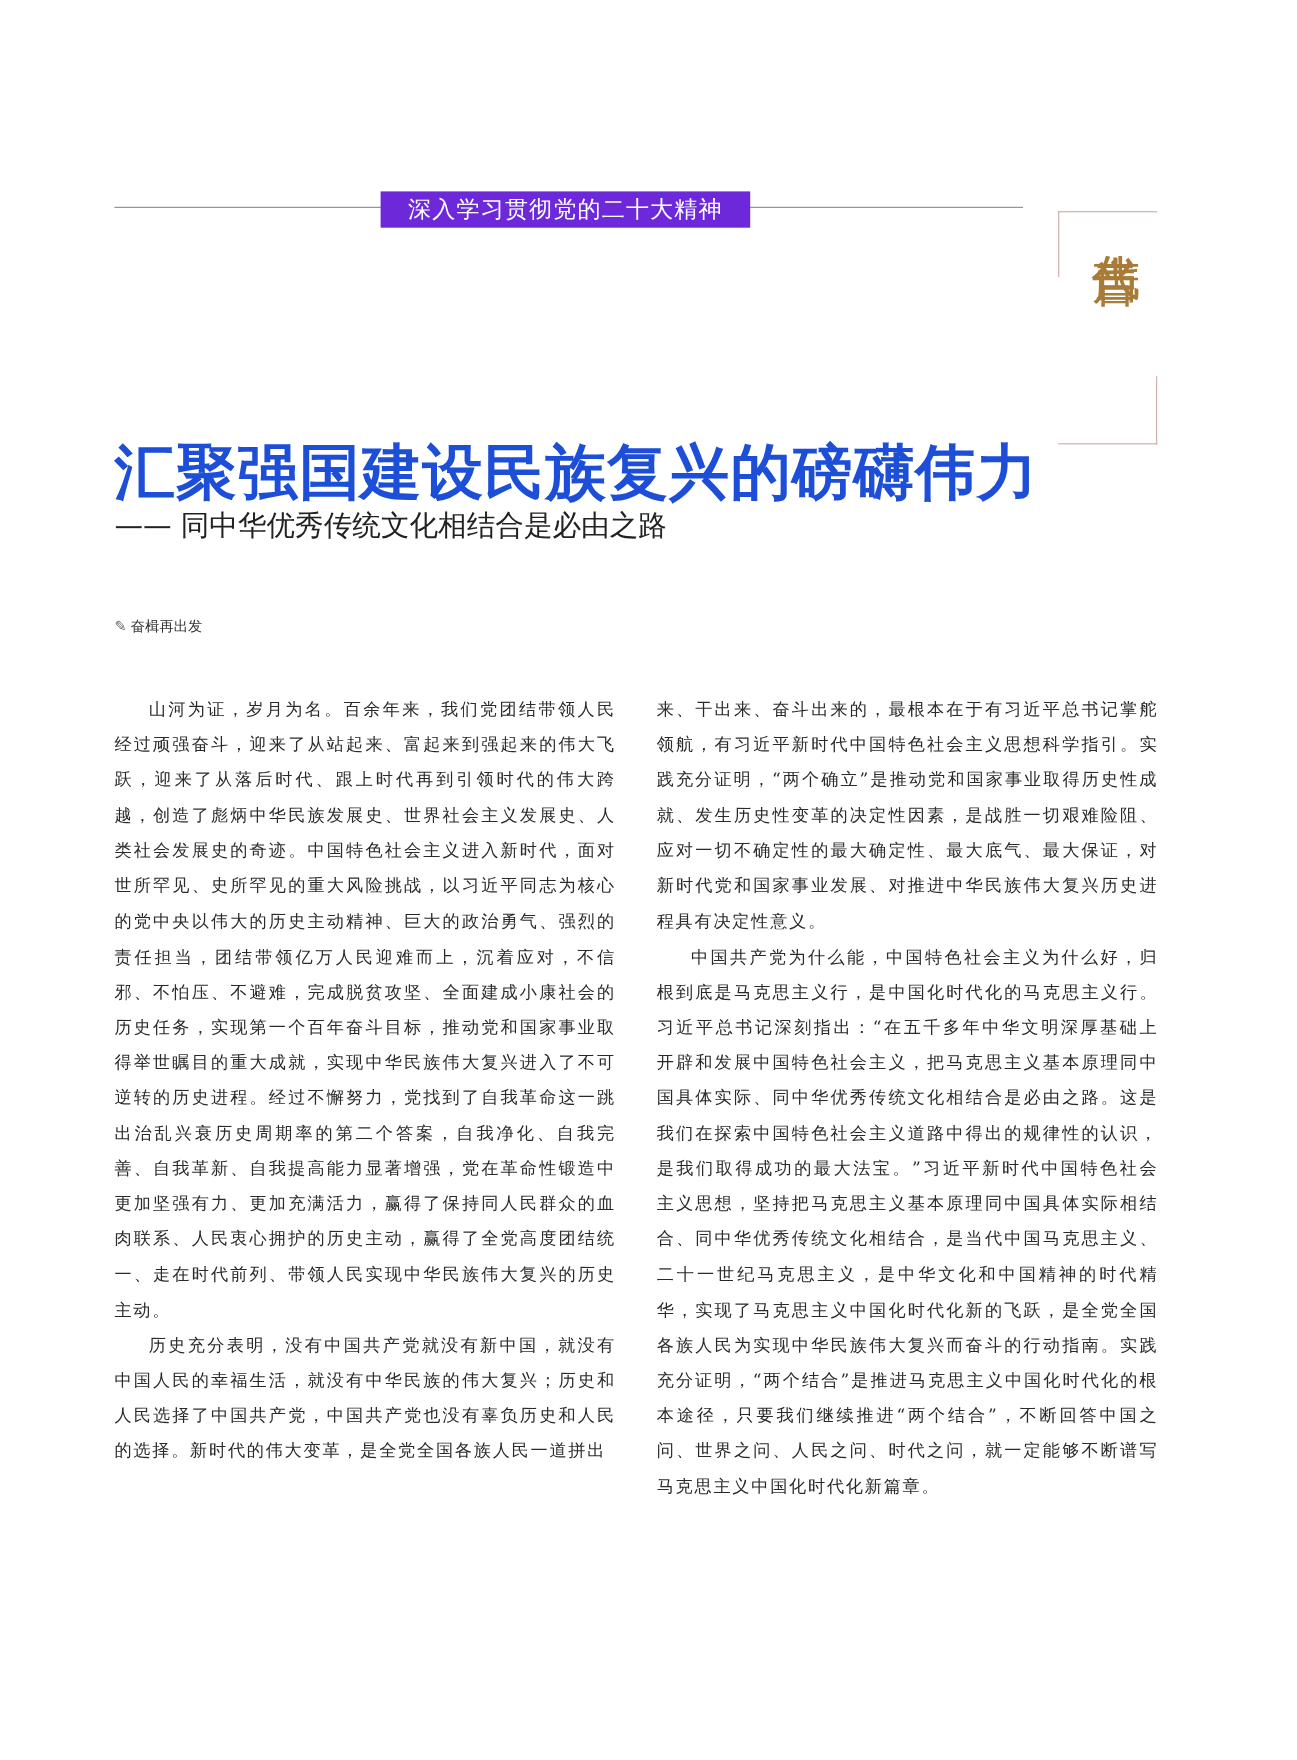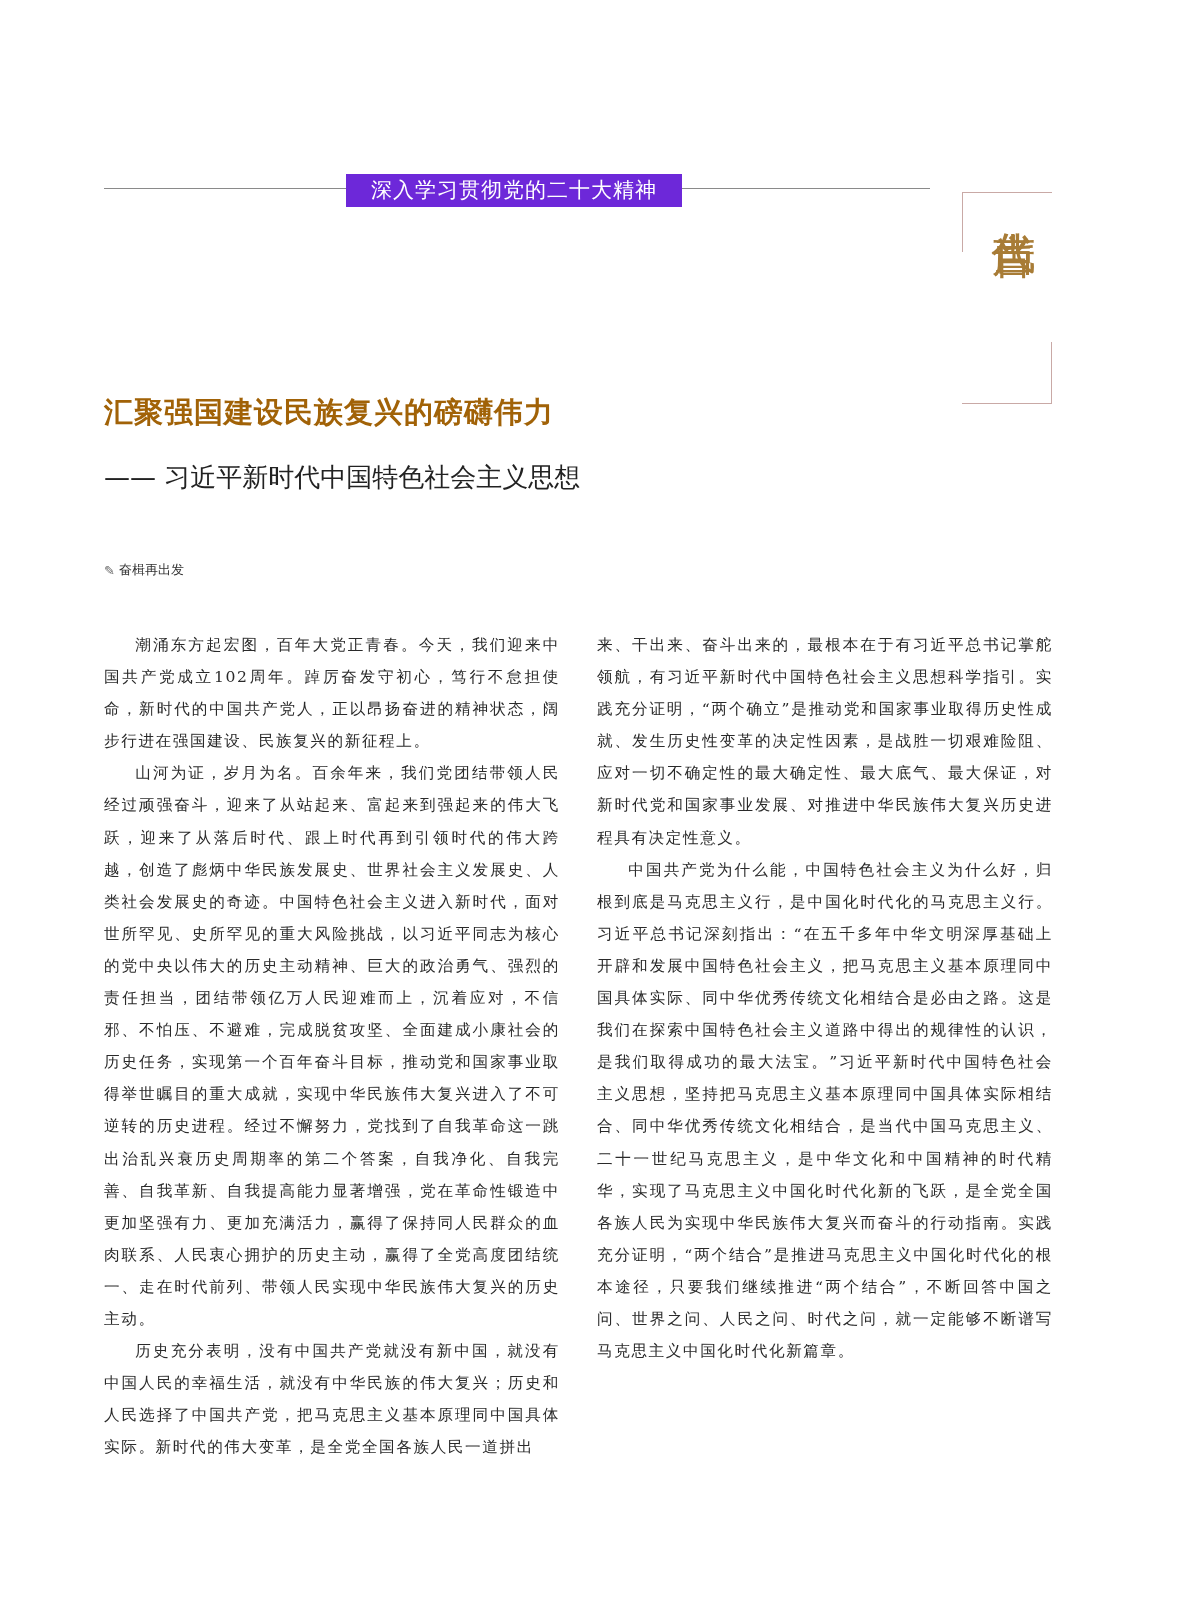--- a/index.html
+++ b/index.html
@@ -8,21 +8,21 @@
   .banner-line { position: absolute; left: 104px; top: 188px; width: 826px; height: 1px; background: #8a8a8a; }
   .banner { position: absolute; left: 346px; top: 174px; width: 336px; height: 33px; background: #d8132e; color: #ffffff; font-family: "DejaVu Sans", "Liberation Sans", sans-serif; font-size: 21px; line-height: 33px; text-align: center; letter-spacing: 1px; }
 
   .column-box { position: absolute; left: 962px; top: 192px; width: 90px; height: 212px; }
   .column-box .bl { position: absolute; left: 0; top: 0; width: 1px; height: 60px; background: #c9a9a6; }
   .column-box .bt { position: absolute; left: 0; top: 0; width: 90px; height: 1px; background: #c9a9a6; }
   .column-box .br { position: absolute; right: 0; top: 150px; width: 1px; height: 62px; background: #c9a9a6; }
   .column-box .bb { position: absolute; left: 0; bottom: 0; width: 90px; height: 1px; background: #c9a9a6; }
   .column-title { position: absolute; left: 14px; top: 6px; width: 62px; font-size: 44px; line-height: 48px; color: #a87c36; text-align: center; writing-mode: vertical-rl; font-family: "DejaVu Serif", "Liberation Serif", serif; }
 
-  .headline { position: absolute; left: 104px; top: 393px; font-size: 29px; font-weight: bold; color: #a16207; letter-spacing: 1px; white-space: nowrap; font-family: "DejaVu Serif", "Liberation Serif", serif; }
+  .headline { position: absolute; left: 104px; top: 393px; font-size: 55px; font-weight: bold; color: #1d4ed8; letter-spacing: 1px; white-space: nowrap; font-family: "DejaVu Serif", "Liberation Serif", serif; }
   .subheadline { position: absolute; left: 104px; top: 460px; font-size: 26px; color: #222222; white-space: nowrap; font-family: "DejaVu Sans", "Liberation Sans", sans-serif; }
 
   .byline { position: absolute; left: 104px; top: 561px; font-size: 13px; color: #333; font-family: "DejaVu Sans", "Liberation Sans", sans-serif; display: flex; align-items: center; gap: 4px; }
   .byline .pen { font-size: 13px; color: #666; }
 
   .col { position: absolute; top: 629px; width: 456px; font-size: 15.6px; line-height: 32.1px; text-align: justify; letter-spacing: 1.6px; }
   .col-left { left: 104px; }
   .col-right { left: 597px; }
   .col p { margin: 0; }
   .col p.indent { text-indent: 2em; }
@@ -35,29 +35,28 @@
 
 <div class="column-box">
   <div class="bt"></div>
   <div class="bl"></div>
   <div class="br"></div>
   <div class="bb"></div>
   <div class="column-title" style="color: rgb(168, 124, 54);">当代声音</div>
 </div>
 
 <h1 class="headline" style="margin:0;">汇聚强国建设民族复兴的磅礴伟力</h1>
-<h2 class="subheadline" style="margin:0;font-weight:normal;">—— 习近平新时代中国特色社会主义思想</h2>
+<h2 class="subheadline" style="margin:0;font-weight:normal;">—— 同中华优秀传统文化相结合是必由之路</h2>
 
 <div class="byline">
   <span class="pen">✎</span>
   <span>奋楫再出发</span>
 </div>
 
 <div class="col col-left">
-  <p class="indent">潮涌东方起宏图，百年大党正青春。今天，我们迎来中国共产党成立102周年。踔厉奋发守初心，笃行不怠担使命，新时代的中国共产党人，正以昂扬奋进的精神状态，阔步行进在强国建设、民族复兴的新征程上。</p>
   <p class="indent">山河为证，岁月为名。百余年来，我们党团结带领人民经过顽强奋斗，迎来了从站起来、富起来到强起来的伟大飞跃，迎来了从落后时代、跟上时代再到引领时代的伟大跨越，创造了彪炳中华民族发展史、世界社会主义发展史、人类社会发展史的奇迹。中国特色社会主义进入新时代，面对世所罕见、史所罕见的重大风险挑战，以习近平同志为核心的党中央以伟大的历史主动精神、巨大的政治勇气、强烈的责任担当，团结带领亿万人民迎难而上，沉着应对，不信邪、不怕压、不避难，完成脱贫攻坚、全面建成小康社会的历史任务，实现第一个百年奋斗目标，推动党和国家事业取得举世瞩目的重大成就，实现中华民族伟大复兴进入了不可逆转的历史进程。经过不懈努力，党找到了自我革命这一跳出治乱兴衰历史周期率的第二个答案，自我净化、自我完善、自我革新、自我提高能力显著增强，党在革命性锻造中更加坚强有力、更加充满活力，赢得了保持同人民群众的血肉联系、人民衷心拥护的历史主动，赢得了全党高度团结统一、走在时代前列、带领人民实现中华民族伟大复兴的历史主动。</p>
-  <p class="indent">历史充分表明，没有中国共产党就没有新中国，就没有中国人民的幸福生活，就没有中华民族的伟大复兴；历史和人民选择了中国共产党，把马克思主义基本原理同中国具体实际。新时代的伟大变革，是全党全国各族人民一道拼出</p>
+  <p class="indent">历史充分表明，没有中国共产党就没有新中国，就没有中国人民的幸福生活，就没有中华民族的伟大复兴；历史和人民选择了中国共产党，中国共产党也没有辜负历史和人民的选择。新时代的伟大变革，是全党全国各族人民一道拼出</p>
 </div>
 
 <div class="col col-right">
   <p>来、干出来、奋斗出来的，最根本在于有习近平总书记掌舵领航，有习近平新时代中国特色社会主义思想科学指引。实践充分证明，“两个确立”是推动党和国家事业取得历史性成就、发生历史性变革的决定性因素，是战胜一切艰难险阻、应对一切不确定性的最大确定性、最大底气、最大保证，对新时代党和国家事业发展、对推进中华民族伟大复兴历史进程具有决定性意义。</p>
   <p class="indent">中国共产党为什么能，中国特色社会主义为什么好，归根到底是马克思主义行，是中国化时代化的马克思主义行。习近平总书记深刻指出：“在五千多年中华文明深厚基础上开辟和发展中国特色社会主义，把马克思主义基本原理同中国具体实际、同中华优秀传统文化相结合是必由之路。这是我们在探索中国特色社会主义道路中得出的规律性的认识，是我们取得成功的最大法宝。”习近平新时代中国特色社会主义思想，坚持把马克思主义基本原理同中国具体实际相结合、同中华优秀传统文化相结合，是当代中国马克思主义、二十一世纪马克思主义，是中华文化和中国精神的时代精华，实现了马克思主义中国化时代化新的飞跃，是全党全国各族人民为实现中华民族伟大复兴而奋斗的行动指南。实践充分证明，“两个结合”是推进马克思主义中国化时代化的根本途径，只要我们继续推进“两个结合”，不断回答中国之问、世界之问、人民之问、时代之问，就一定能够不断谱写马克思主义中国化时代化新篇章。</p>
 </div>
 
 </body></html>

